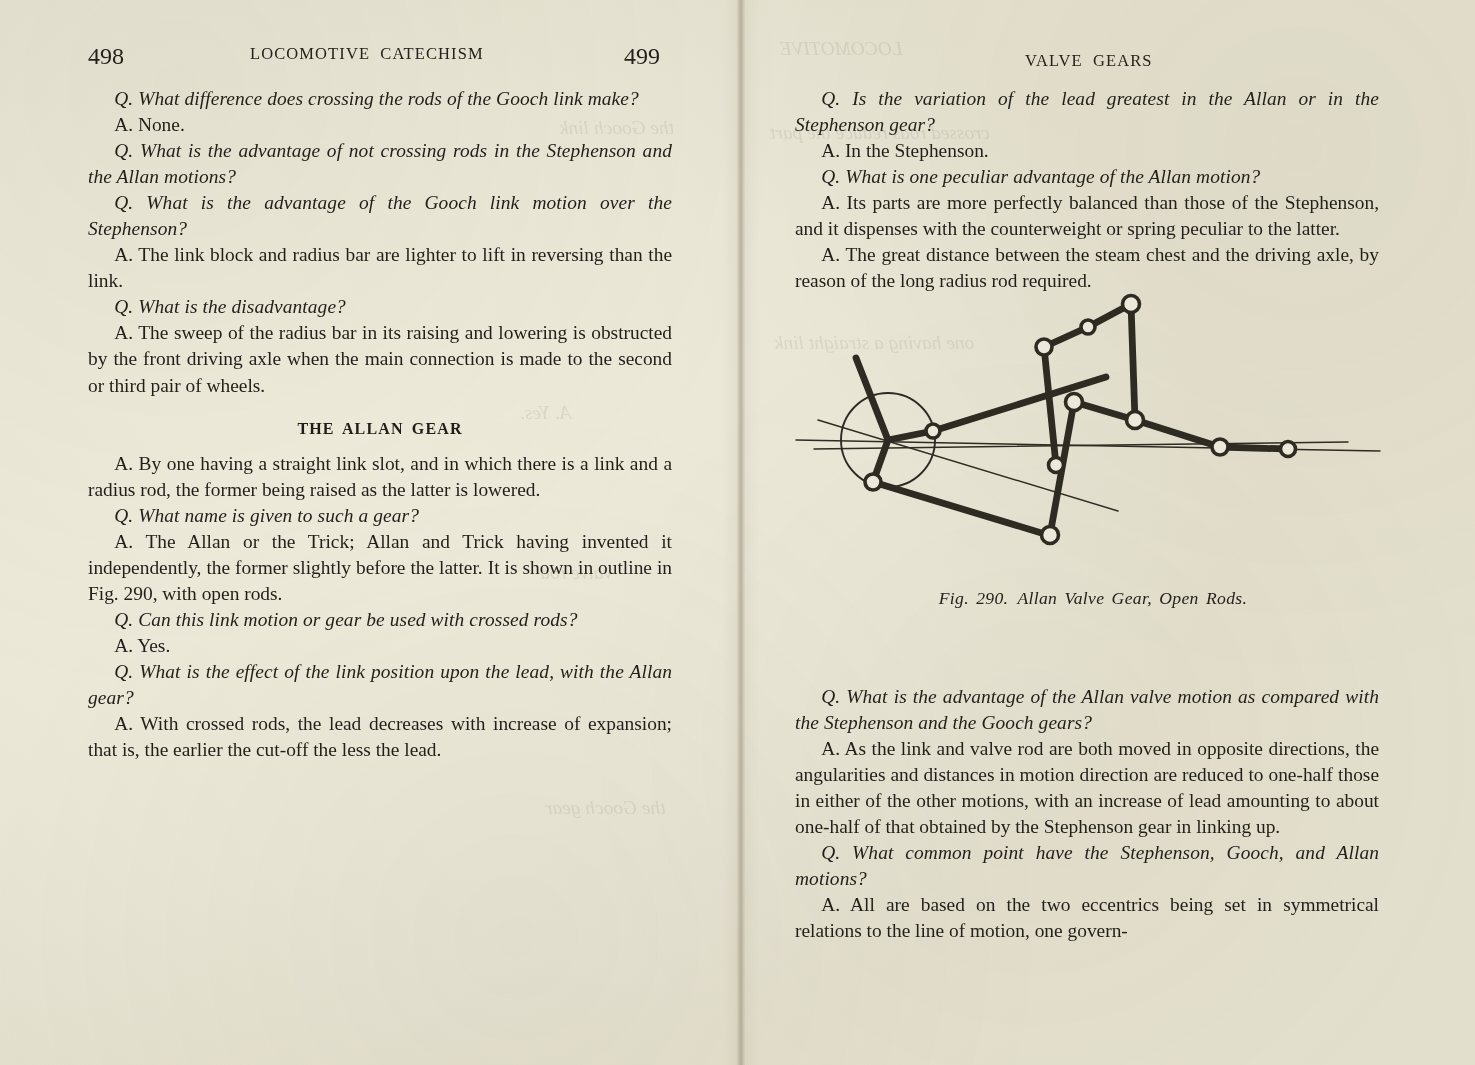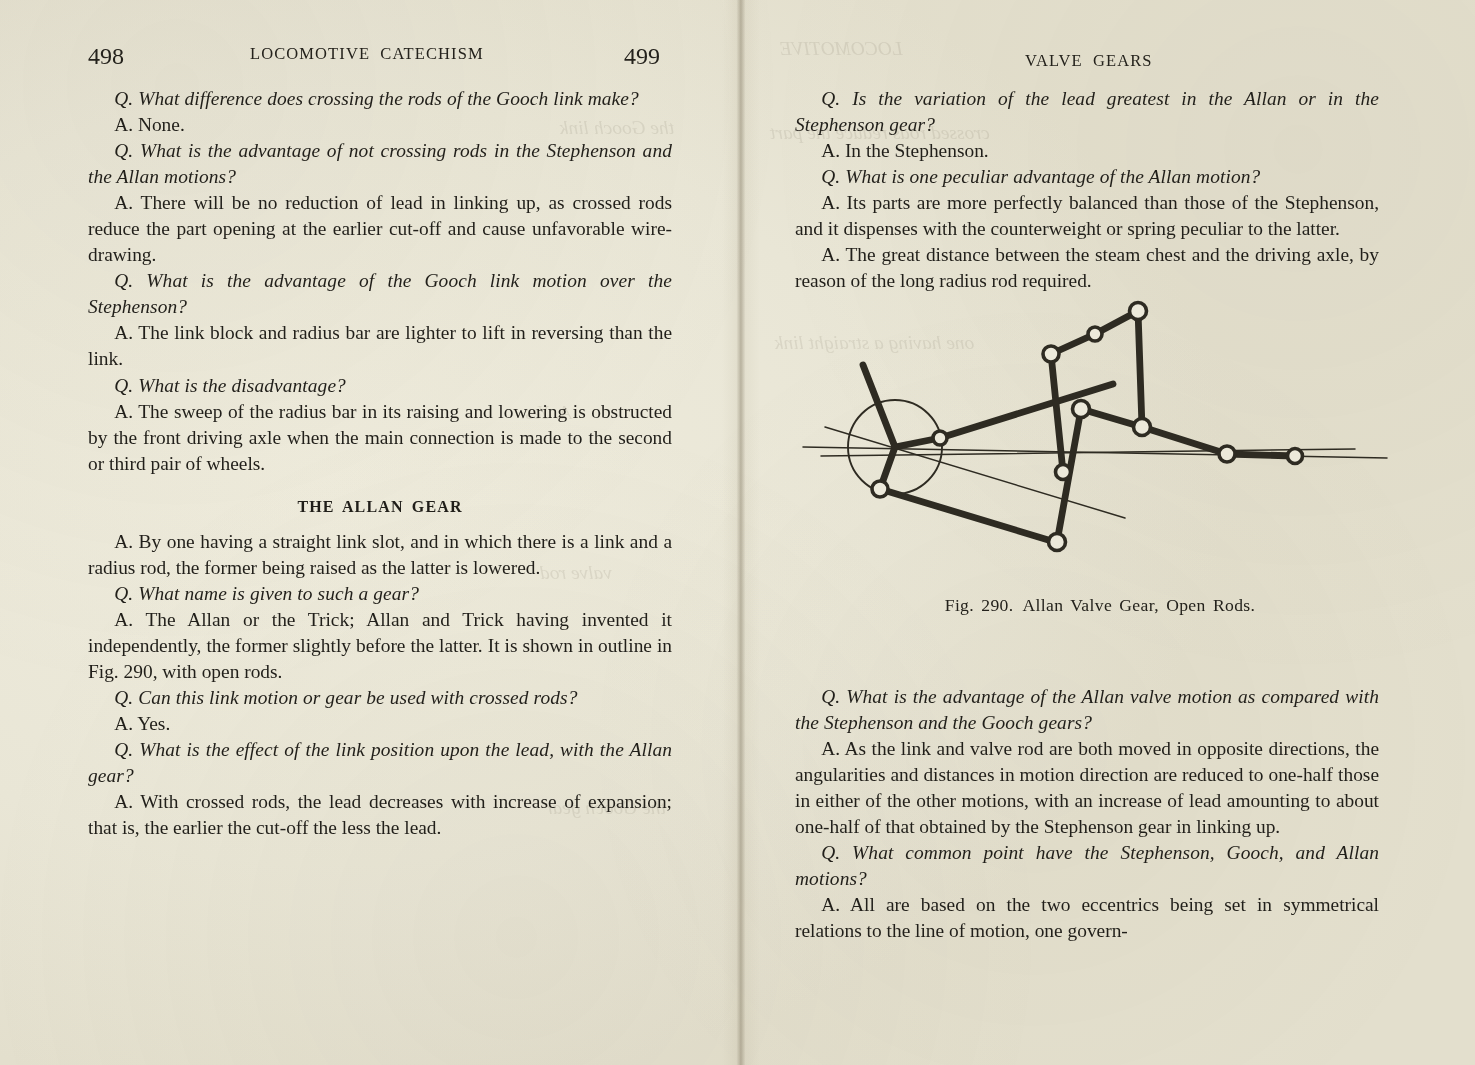--- a/index.html
+++ b/index.html
@@ -117,22 +117,23 @@
     font-style: normal;
     text-align: center;
     letter-spacing: 1.15px;
     word-spacing: 3px;
     text-indent: 0;
     color: #201e19;
   }
 
   
   figure.fig {
-    margin: 11px;
+    margin: 4px;
     padding: 0;
+    font-style: italic;
   }
   #figure-block {
     position: absolute;
     left: 44px;
     top: 288px;
     width: 610px;
   }
   #figure-block svg { display: block; }
   figcaption.figcap {
     text-align: center;
@@ -166,21 +167,20 @@
 
     <div class="runhead" id="head-left">
       <span class="folio">498</span>
       <span class="title">LOCOMOTIVE  CATECHISM</span>
     </div>
 
     <div class="column" id="col-left">
       <p class="para q">Q. What difference does crossing the rods of the Gooch link make?</p>
       <p class="para a">A. None.</p>
       <p class="para q">Q. What is the advantage of not crossing rods in the Stephenson and the Allan motions?</p>
-      <p class="para a">A. There will be no reduction of lead in linking up, as crossed rods reduce the part opening at the earlier cut-off and cause unfavorable wire-drawing.</p>
       <p class="para q">Q. What is the advantage of the Gooch link motion over the Stephenson?</p>
       <p class="para a">A. The link block and radius bar are lighter to lift in reversing than the link.</p>
       <p class="para q">Q. What is the disadvantage?</p>
       <p class="para a last">A. The sweep of the radius bar in its raising and lowering is obstructed by the front driving axle when the main connection is made to the second or third pair of wheels.</p>
 
       <h2 class="section">THE ALLAN GEAR</h2>
 
       <p class="para a">A. By one having a straight link slot, and in which there is a link and a radius rod, the former being raised as the latter is lowered.</p>
       <p class="para q">Q. What name is given to such a gear?</p>
       <p class="para a">A. The Allan or the Trick; Allan and Trick having invented it independently, the former slightly before the latter.  It is shown in outline in Fig. 290, with open rods.</p>

